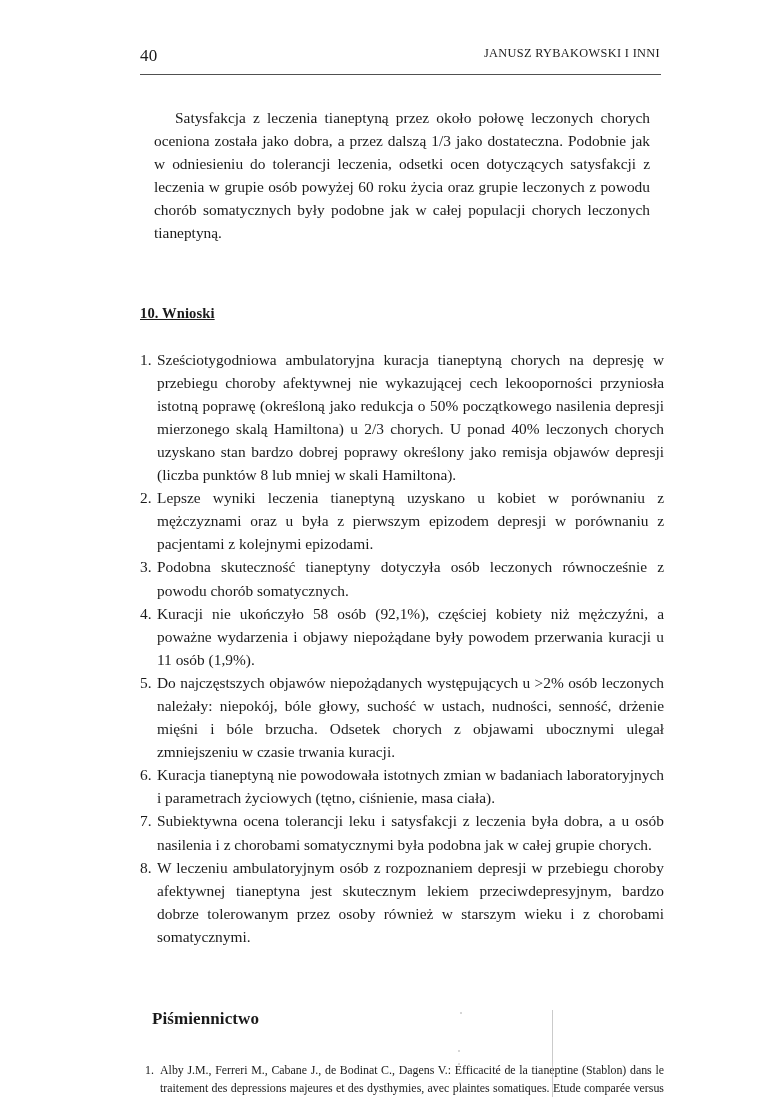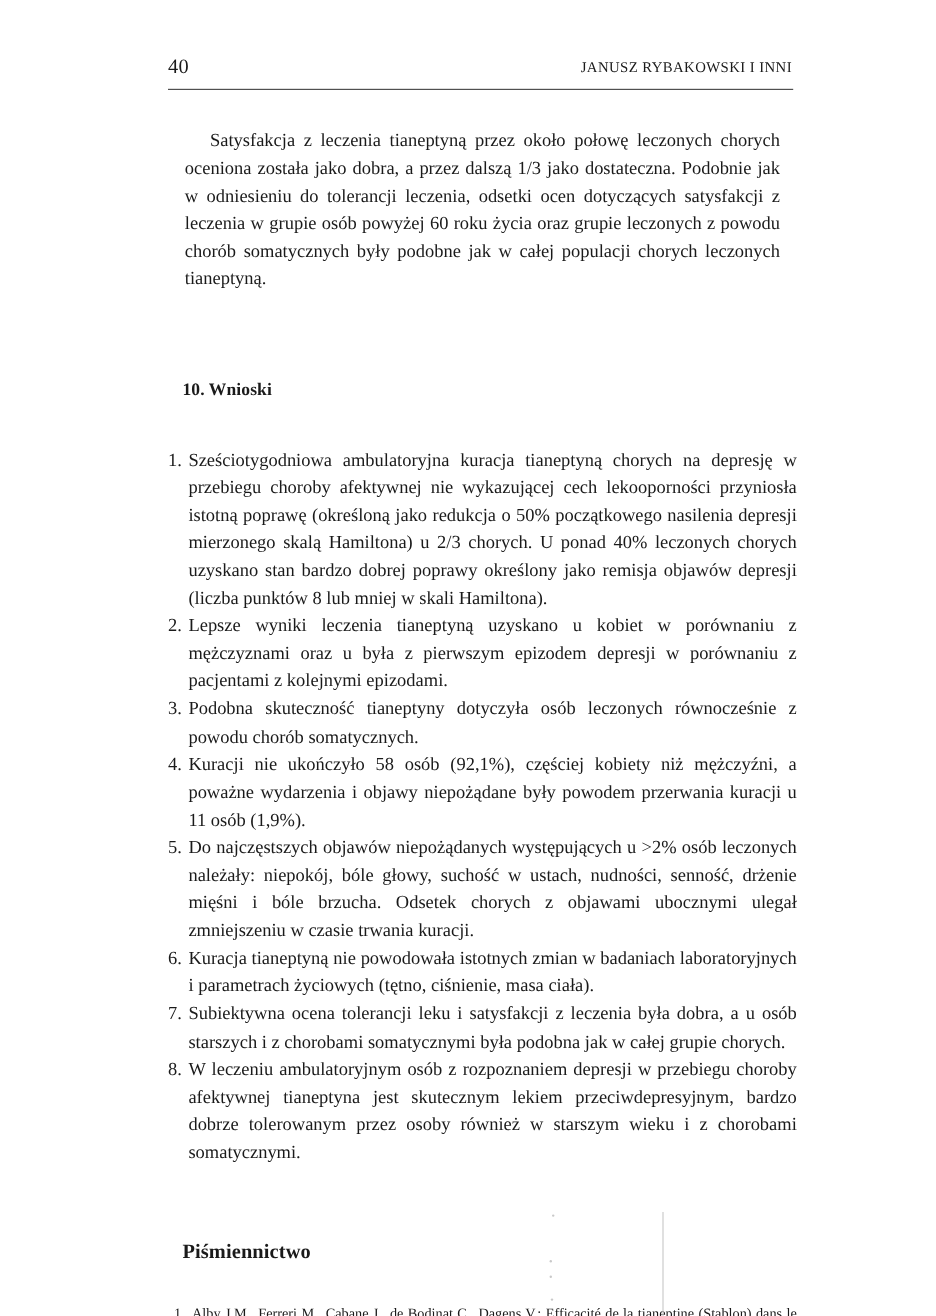--- a/index.html
+++ b/index.html
@@ -18,21 +18,21 @@
     background: #ffffff;
     overflow: hidden;
   }
   
   .running-head {
     position: absolute;
     left: 140px;
     top: 46px;
     width: 520px;
     display: flex;
-    align-items: center;
+    align-items: flex-start;
     justify-content: space-between;
   }
   .folio {
     font-size: 17px;
     letter-spacing: 0.2px;
   }
   .head-title {
     font-size: 12.3px;
     letter-spacing: 0.35px;
   }
@@ -56,25 +56,26 @@
     margin: 14px;
     font-size: 15.4px;
     line-height: 23.1px;
     text-align: justify;
     text-justify: inter-word;
     hyphens: none;
   }
   p.para.indent { text-indent: 21px; }
 
   h2.section-heading {
-    margin: 12px;
+    margin: 0;
     font-size: 14.6px;
     font-weight: bold;
     line-height: 20px;
     letter-spacing: .1px;
+    text-decoration: underline;
   }
   .gap-before-heading { height: 44px; }
   .gap-after-heading  { height: 25px; }
 
   
   ol.conclusions {
     margin: 0;
     padding: 0;
     list-style: none;
   }
@@ -194,21 +195,21 @@
       <li>
         <span class="num">5.</span>
         <span class="txt">Do najczęstszych objawów niepożądanych występujących u &gt;2% osób leczonych należały: niepokój, bóle głowy, suchość w ustach, nudności, senność, drżenie mięśni i bóle brzucha. Odsetek chorych z objawami ubocznymi ulegał zmniejszeniu w czasie trwania kuracji.</span>
       </li>
       <li>
         <span class="num">6.</span>
         <span class="txt">Kuracja tianeptyną nie powodowała istotnych zmian w badaniach laboratoryjnych i parametrach życiowych (tętno, ciśnienie, masa ciała).</span>
       </li>
       <li>
         <span class="num">7.</span>
-        <span class="txt">Subiektywna ocena tolerancji leku i satysfakcji z leczenia była dobra, a u osób starszych i z chorobami somatycznymi była podobna jak w całej grupie chorych.</span>
+        <span class="txt">Subiektywna ocena tolerancji leku i satysfakcji z leczenia była dobra, a u osób nasilenia i z chorobami somatycznymi była podobna jak w całej grupie chorych.</span>
       </li>
       <li>
         <span class="num">8.</span>
         <span class="txt">W leczeniu ambulatoryjnym osób z rozpoznaniem depresji w przebiegu choroby afektywnej tianeptyna jest skutecznym lekiem przeciwdepresyjnym, bardzo dobrze tolerowanym przez osoby również w starszym wieku i z chorobami somatycznymi.</span>
       </li>
     </ol>
 
     <div class="gap-before-refs"></div>
     <h2 class="refs-heading">Piśmiennictwo</h2>
     <div class="gap-after-refs-heading"></div>

